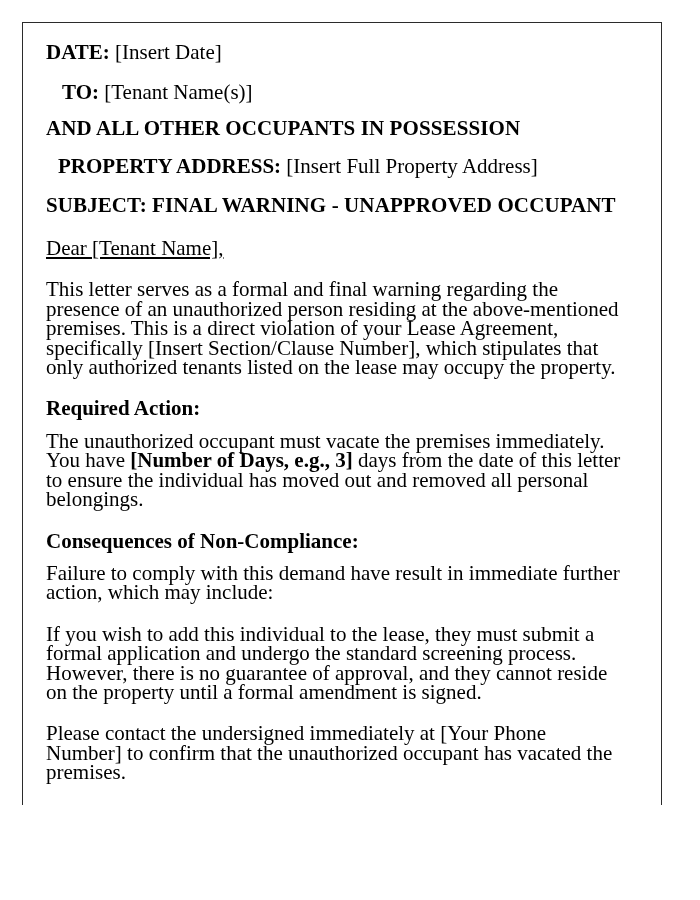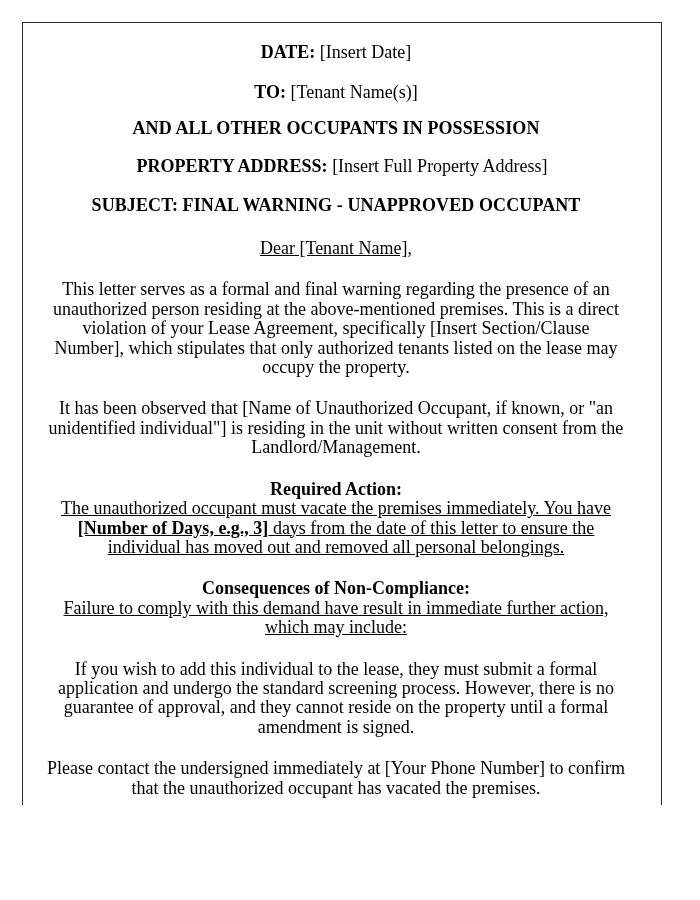--- a/index.html
+++ b/index.html
@@ -32,41 +32,41 @@
   }
 
   .page-body {
     position: absolute;
     left: 23px;              
     top: 20px;
     width: 580px;            
   }
 
   .blk {
-    font-size: 18px;
+    font-size: 21px;
     line-height: 19.4px;
-    text-align: center;
+    text-align: left;
   }
 
   .b { font-weight: bold; }
 
   
   .line-date    { margin: 0 0 21px 0; }
   .line-to      { margin: 16px; }
   .line-allocc  { margin: 0 0 19px 0; font-weight: bold; letter-spacing: .1px; }
   .line-addr    { margin: 0 0 19px 12px; }
   .line-subject { margin: 16px 0 24px 0; font-weight: bold; letter-spacing: .1px; }
 
   .salutation   { margin: 0 0 22px 0; text-decoration: underline; }
 
   .para         { margin: 0 0 22px 0; }
 
   
   .sec-head     { margin: 0; font-weight: bold; }
-  .sec-body     { margin: 0 0 22px 0; text-decoration: underline; }
+  .sec-body     { margin: 13px 0 22px 0; }
 
   
   ul.bullets {
     margin: 0 0 22px 0;
     padding: 0 0 0 45px;
     list-style: none;
   }
   ul.bullets li {
     position: relative;
     margin: 0 0 1px 0;
@@ -101,21 +101,20 @@
       <span class="b">PROPERTY ADDRESS:</span>
       <span>[Insert Full Property Address]</span>
     </p>
 
     <p class="blk line-subject">SUBJECT: FINAL WARNING - UNAPPROVED OCCUPANT</p>
 
     <p class="blk salutation">Dear [Tenant Name],</p>
 
     <p class="blk para">This letter serves as a formal and final warning regarding the presence of an unauthorized person residing at the above-mentioned premises. This is a direct violation of your Lease Agreement, specifically [Insert Section/Clause Number], which stipulates that only authorized tenants listed on the lease may occupy the property.</p>
 
-    <p class="blk para">It has been observed that [Name of Unauthorized Occupant, if known, or "an unidentified individual"] is residing in the unit without written consent from the Landlord/Management.</p>
 
     <p class="blk sec-head">Required Action:</p>
     <p class="blk sec-body"><span>The unauthorized occupant must vacate the premises immediately. You have </span><span class="b">[Number of Days, e.g., 3]</span><span> days from the date of this letter to ensure the individual has moved out and removed all personal belongings.</span></p>
 
     <p class="blk sec-head">Consequences of Non-Compliance:</p>
     <p class="blk sec-body">Failure to comply with this demand have result in immediate further action, which may include:</p>
 
 
     <p class="blk para">If you wish to add this individual to the lease, they must submit a formal application and undergo the standard screening process. However, there is no guarantee of approval, and they cannot reside on the property until a formal amendment is signed.</p>
 

